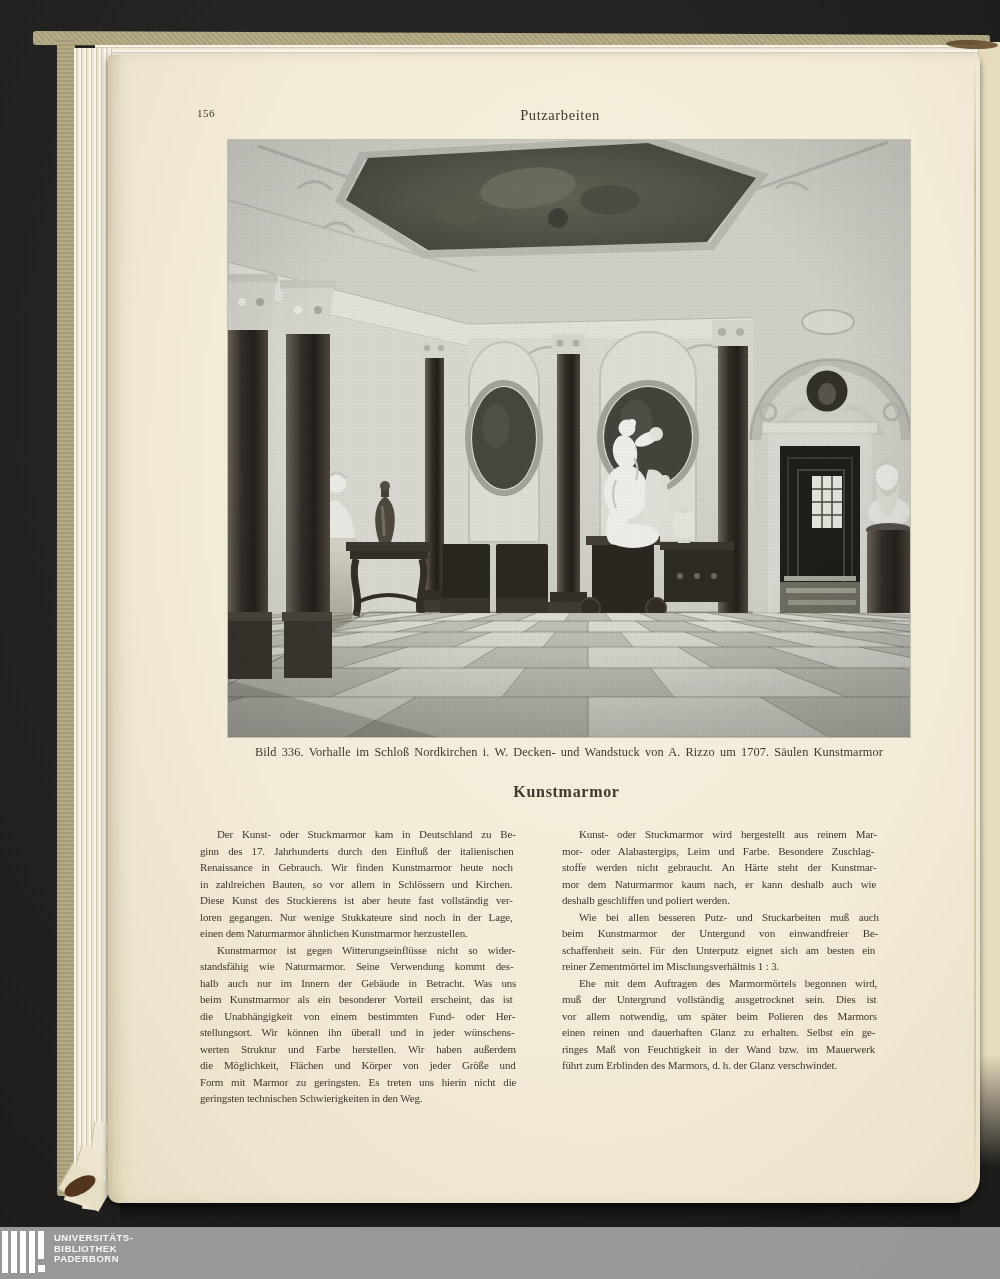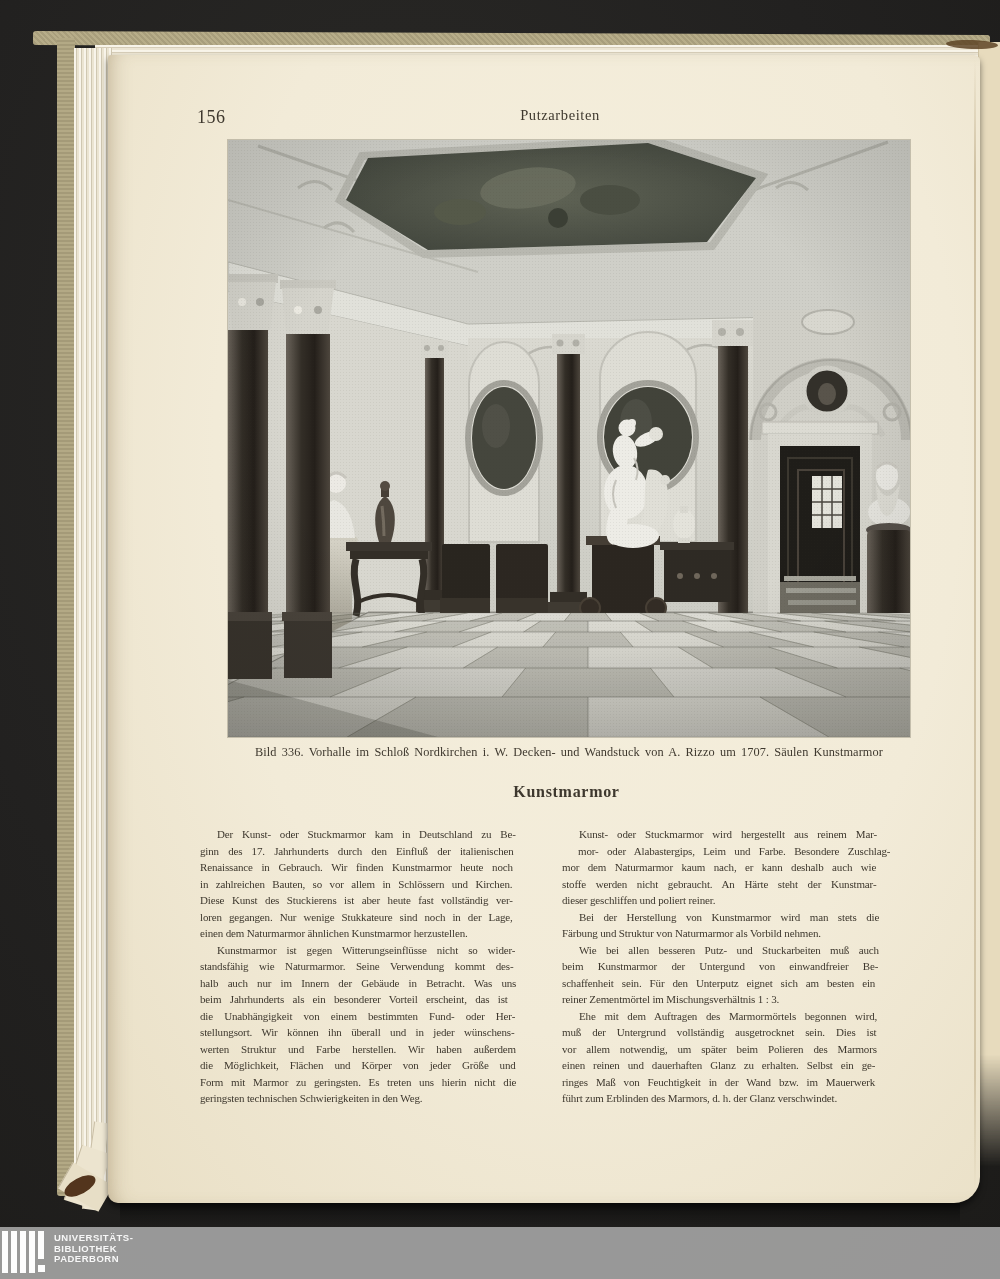--- a/index.html
+++ b/index.html
@@ -25,21 +25,21 @@
   .page-crease{position:absolute;left:974px;top:60px;width:2px;height:1130px;background:linear-gradient(180deg,rgba(190,170,130,.0),rgba(180,160,120,.55) 10%,rgba(180,160,120,.45) 90%,rgba(180,160,120,0));}
   .under-shadow{position:absolute;left:120px;top:1197px;width:840px;height:32px;
     background:linear-gradient(180deg,rgba(0,0,0,.55),rgba(0,0,0,0));}
   .fan1{position:absolute;left:88px;top:1122px;width:14px;height:88px;background:#efe8d4;border-left:1px solid #c9bea5;transform:rotate(8deg);}
   .fan2{position:absolute;left:72px;top:1148px;width:30px;height:58px;background:#ece4cf;border-left:1px solid #c4b99f;transform:rotate(18deg);}
   .fan3{position:absolute;left:62px;top:1172px;width:46px;height:30px;background:#e7dec6;border-left:1px solid #bfb49a;transform:rotate(30deg);}
   .spot-bl{position:absolute;left:63px;top:1178px;width:34px;height:16px;background:#53351d;border-radius:50%;transform:rotate(-28deg);}
   .spot-tr{position:absolute;left:946px;top:40px;width:52px;height:9px;background:#5e4426;border-radius:50%;opacity:.85;transform:rotate(2deg);}
   
   .ink{color:#3e382e;}
-  .pageno{position:absolute;left:197px;top:107px;font-size:18px;letter-spacing:.5px;}
+  .pageno{position:absolute;left:197px;top:107px;font-size:11px;letter-spacing:.5px;}
   .runhead{position:absolute;left:360px;top:107px;width:400px;text-align:center;font-size:14.5px;letter-spacing:.6px;}
   .photo{position:absolute;left:228px;top:140px;width:682px;height:597px;outline:1px solid rgba(90,85,70,.3);}
   .photo svg{display:block;width:100%;height:100%;}
   .halftone{position:absolute;left:228px;top:140px;width:682px;height:597px;pointer-events:none;
     background-image:radial-gradient(rgba(60,60,50,.07) 1px,transparent 1px);background-size:3px 3px;}
   .caption{position:absolute;left:222px;top:745px;width:694px;text-align:center;font-size:12.3px;word-spacing:2px;letter-spacing:.1px;white-space:nowrap;}
   .heading{position:absolute;left:200px;top:783px;width:733px;text-align:center;font-size:16px;font-weight:bold;letter-spacing:.7px;}
   .col{position:absolute;top:826px;width:358px;font-size:11px;letter-spacing:-.15px;}
   .col-left{left:200px;} .col-right{left:562px;}
   .tline{white-space:nowrap;height:16.5px;line-height:16.5px;overflow:visible;}
@@ -407,40 +407,36 @@
         <div class="tline"><span style="word-spacing: 6.14286px;">Renaissance in Gebrauch. Wir finden Kunstmarmor heute noch</span></div>
         <div class="tline"><span style="word-spacing: 4.88889px;">in zahlreichen Bauten, so vor allem in Schlössern und Kirchen.</span></div>
         <div class="tline"><span style="word-spacing: 5px;">Diese Kunst des Stuckierens ist aber heute fast vollständig ver-</span></div>
         <div class="tline"><span style="word-spacing: 4.55556px;">loren gegangen. Nur wenige Stukkateure sind noch in der Lage,</span></div>
         <div class="tline last"><span>einen dem Naturmarmor ähnlichen Kunstmarmor herzustellen.</span></div>
       </div>
       <div>
         <div class="tline first"><span style="word-spacing: 7.5px;">Kunstmarmor ist gegen Witterungseinflüsse nicht so wider-</span></div>
         <div class="tline"><span style="word-spacing: 8px;">standsfähig wie Naturmarmor. Seine Verwendung kommt des-</span></div>
         <div class="tline"><span style="word-spacing: 6.7px;">halb auch nur im Innern der Gebäude in Betracht. Was uns</span></div>
-        <div class="tline"><span style="word-spacing: 5.75px;">beim Jahrhunderts als ein besonderer Vorteil erscheint, das ist</span></div>
+        <div class="tline"><span style="word-spacing: 5.75px;">beim Kunstmarmor als ein besonderer Vorteil erscheint, das ist</span></div>
         <div class="tline"><span style="word-spacing: 8.57143px;">die Unabhängigkeit von einem bestimmten Fund- oder Her-</span></div>
         <div class="tline"><span style="word-spacing: 6.875px;">stellungsort. Wir können ihn überall und in jeder wünschens-</span></div>
         <div class="tline"><span style="word-spacing: 9.42857px;">werten Struktur und Farbe herstellen. Wir haben außerdem</span></div>
         <div class="tline"><span style="word-spacing: 8.375px;">die Möglichkeit, Flächen und Körper von jeder Größe und</span></div>
         <div class="tline"><span style="word-spacing: 5.2px;">Form mit Marmor zu geringsten. Es treten uns hierin nicht die</span></div>
         <div class="tline last"><span>geringsten technischen Schwierigkeiten in den Weg.</span></div>
       </div>
     </div>
   <div class="col col-right ink">
       <div>
         <div class="tline first"><span style="word-spacing: 6.42857px;">Kunst- oder Stuckmarmor wird hergestellt aus reinem Mar-</span></div>
-        <div class="tline"><span style="word-spacing: 5.85714px; margin-left: 16px;">mor- oder Alabastergips, Leim und Farbe. Besondere Zuschlag-</span></div>
+        <div class="tline"><span style="word-spacing: 5.85714px;">mor- oder Alabastergips, Leim und Farbe. Besondere Zuschlag-</span></div>
+        <div class="tline"><span style="word-spacing: 7.125px;">stoffe werden nicht gebraucht. An Härte steht der Kunstmar-</span></div>
         <div class="tline"><span style="word-spacing: 5.88889px;">mor dem Naturmarmor kaum nach, er kann deshalb auch wie</span></div>
-        <div class="tline"><span style="word-spacing: 7.125px;">stoffe werden nicht gebraucht. An Härte steht der Kunstmar-</span></div>
-        <div class="tline last"><span>dieser geschliffen und poliert reiner.</span></div>
-      </div>
-      <div>
-        <div class="tline first"><span style="word-spacing: 7px;">Bei der Herstellung von Kunstmarmor wird man stets die</span></div>
-        <div class="tline last"><span>Färbung und Struktur von Naturmarmor als Vorbild nehmen.</span></div>
+        <div class="tline last"><span>deshalb geschliffen und poliert werden.</span></div>
       </div>
       <div>
         <div class="tline first"><span style="word-spacing: 6.875px;">Wie bei allen besseren Putz- und Stuckarbeiten muß auch</span></div>
         <div class="tline"><span style="word-spacing: 11.6667px;">beim Kunstmarmor der Untergund von einwandfreier Be-</span></div>
         <div class="tline"><span style="word-spacing: 5.44444px;">schaffenheit sein. Für den Unterputz eignet sich am besten ein</span></div>
         <div class="tline last"><span>reiner Zementmörtel im Mischungsverhältnis 1 : 3.</span></div>
       </div>
       <div>
         <div class="tline first"><span style="word-spacing: 6.14286px;">Ehe mit dem Auftragen des Marmormörtels begonnen wird,</span></div>
         <div class="tline"><span style="word-spacing: 8.42857px;">muß der Untergrund vollständig ausgetrocknet sein. Dies ist</span></div>

